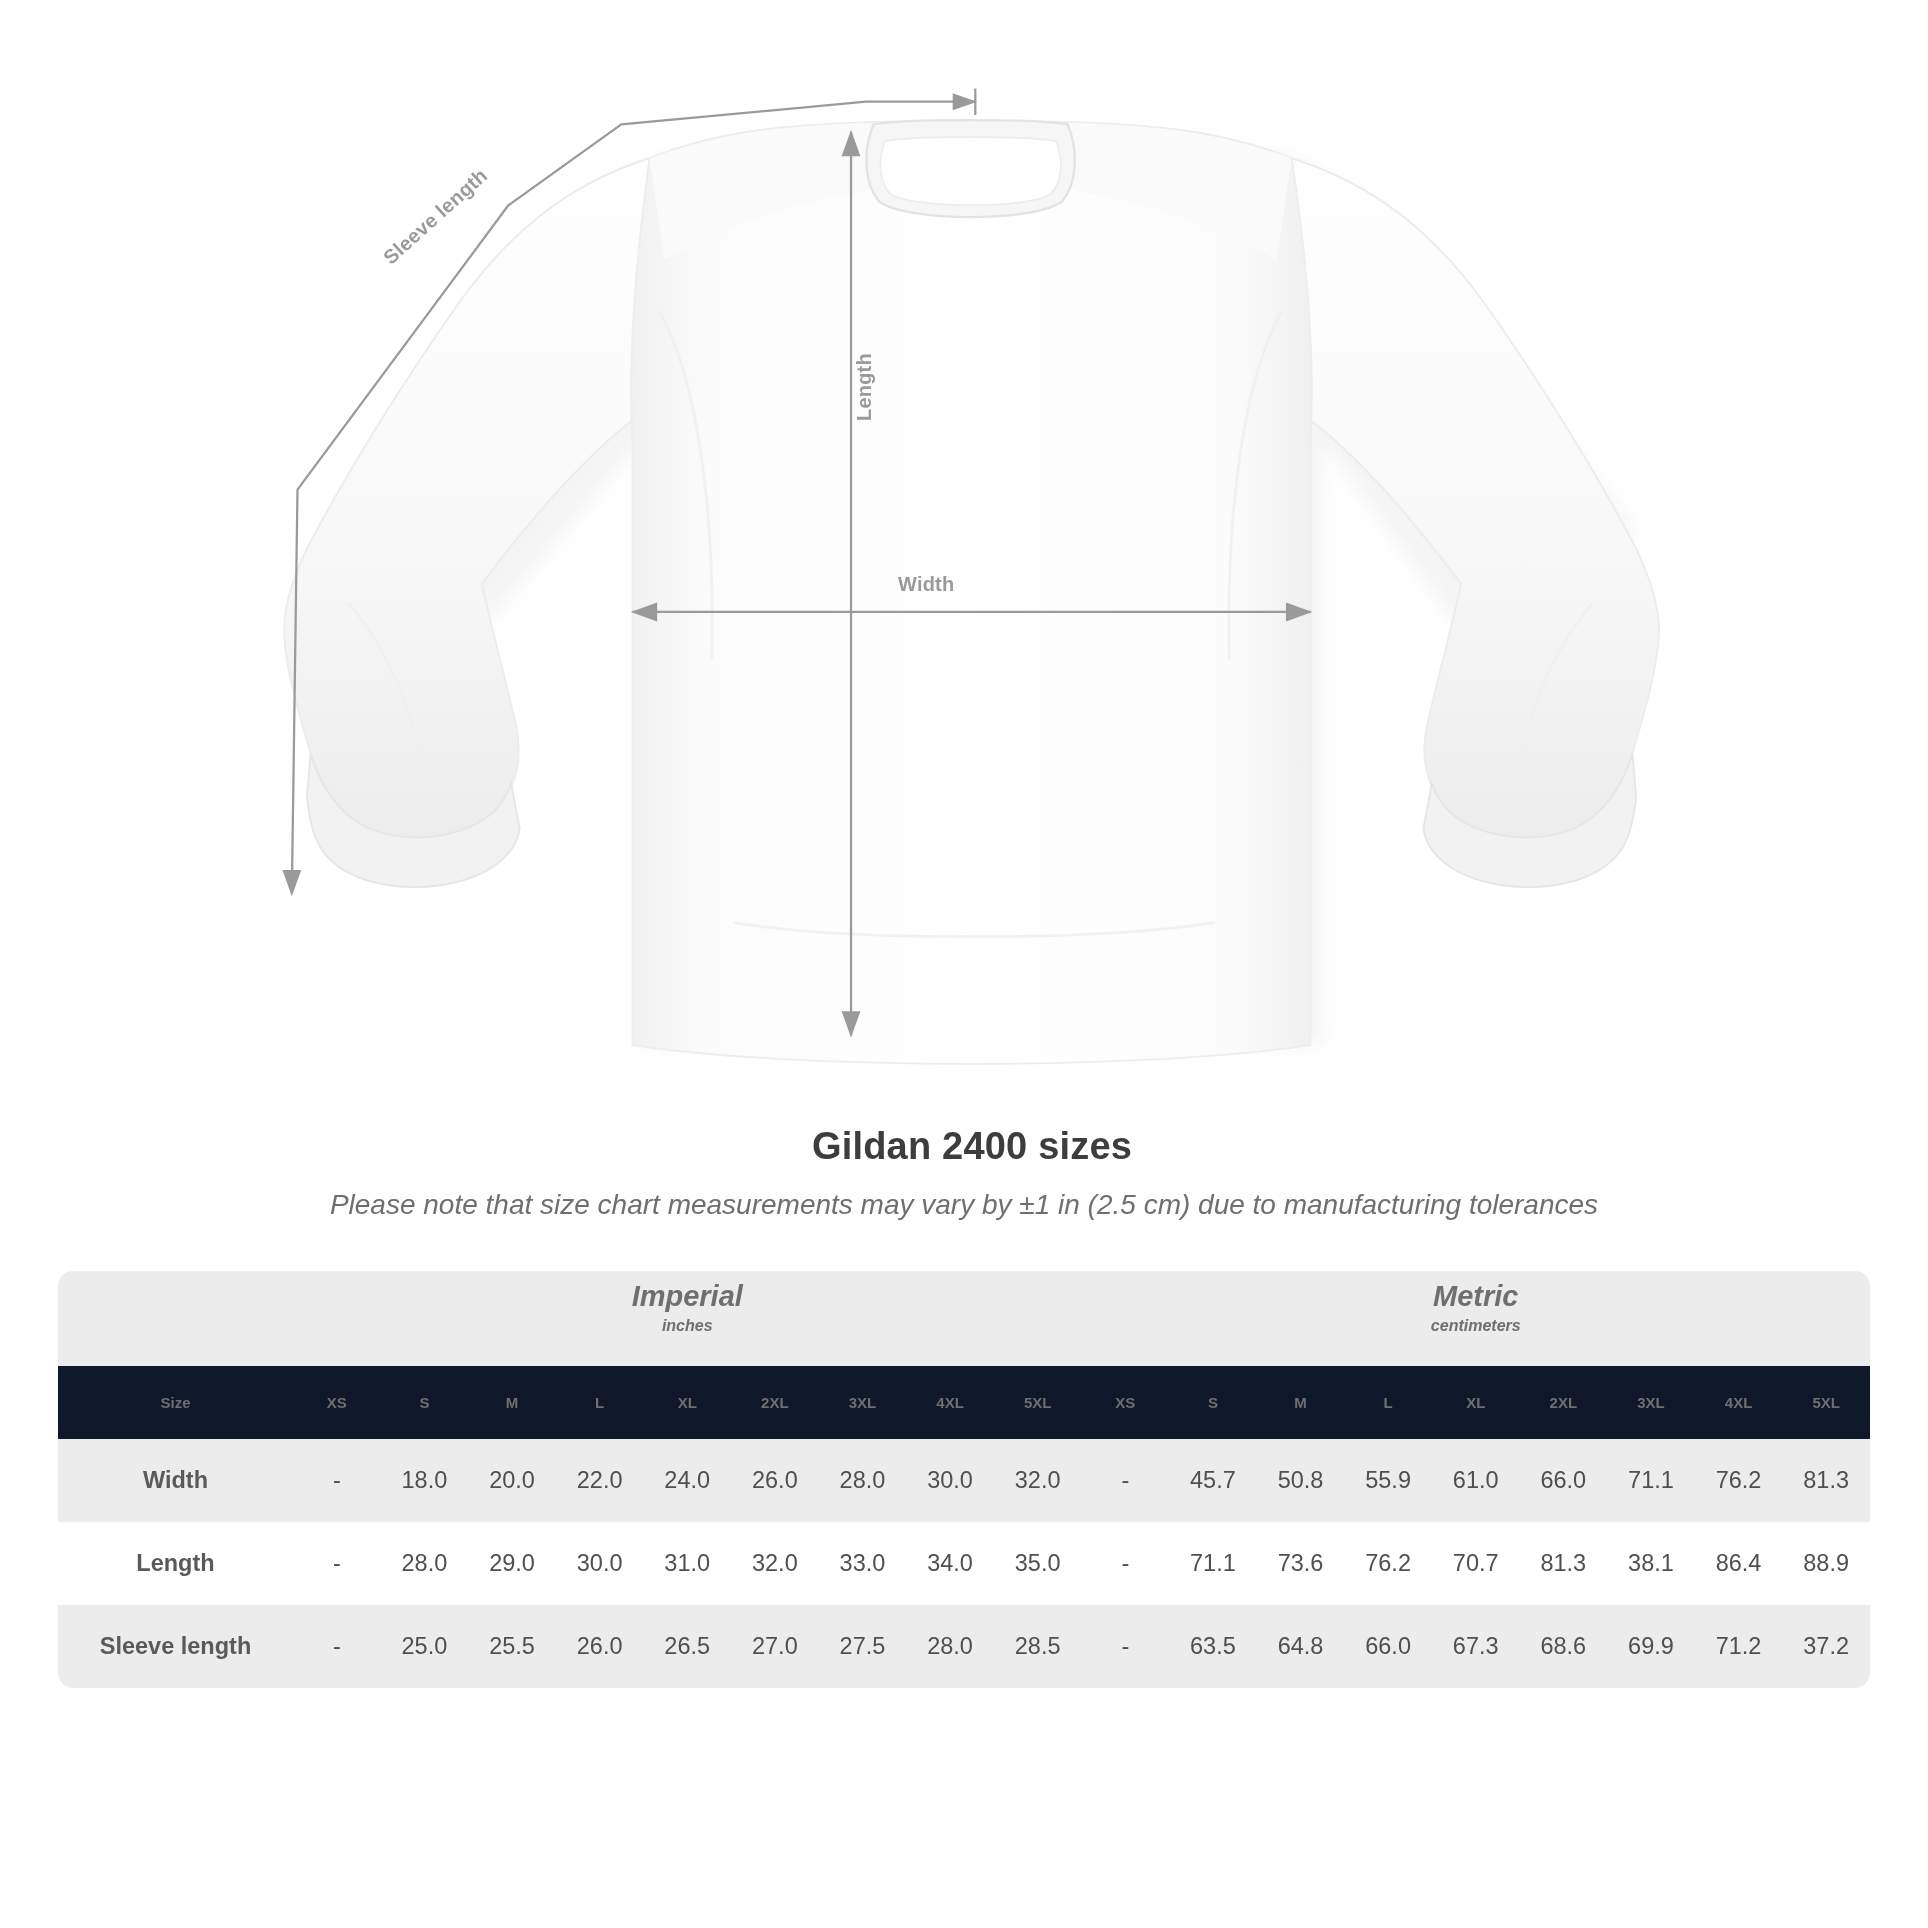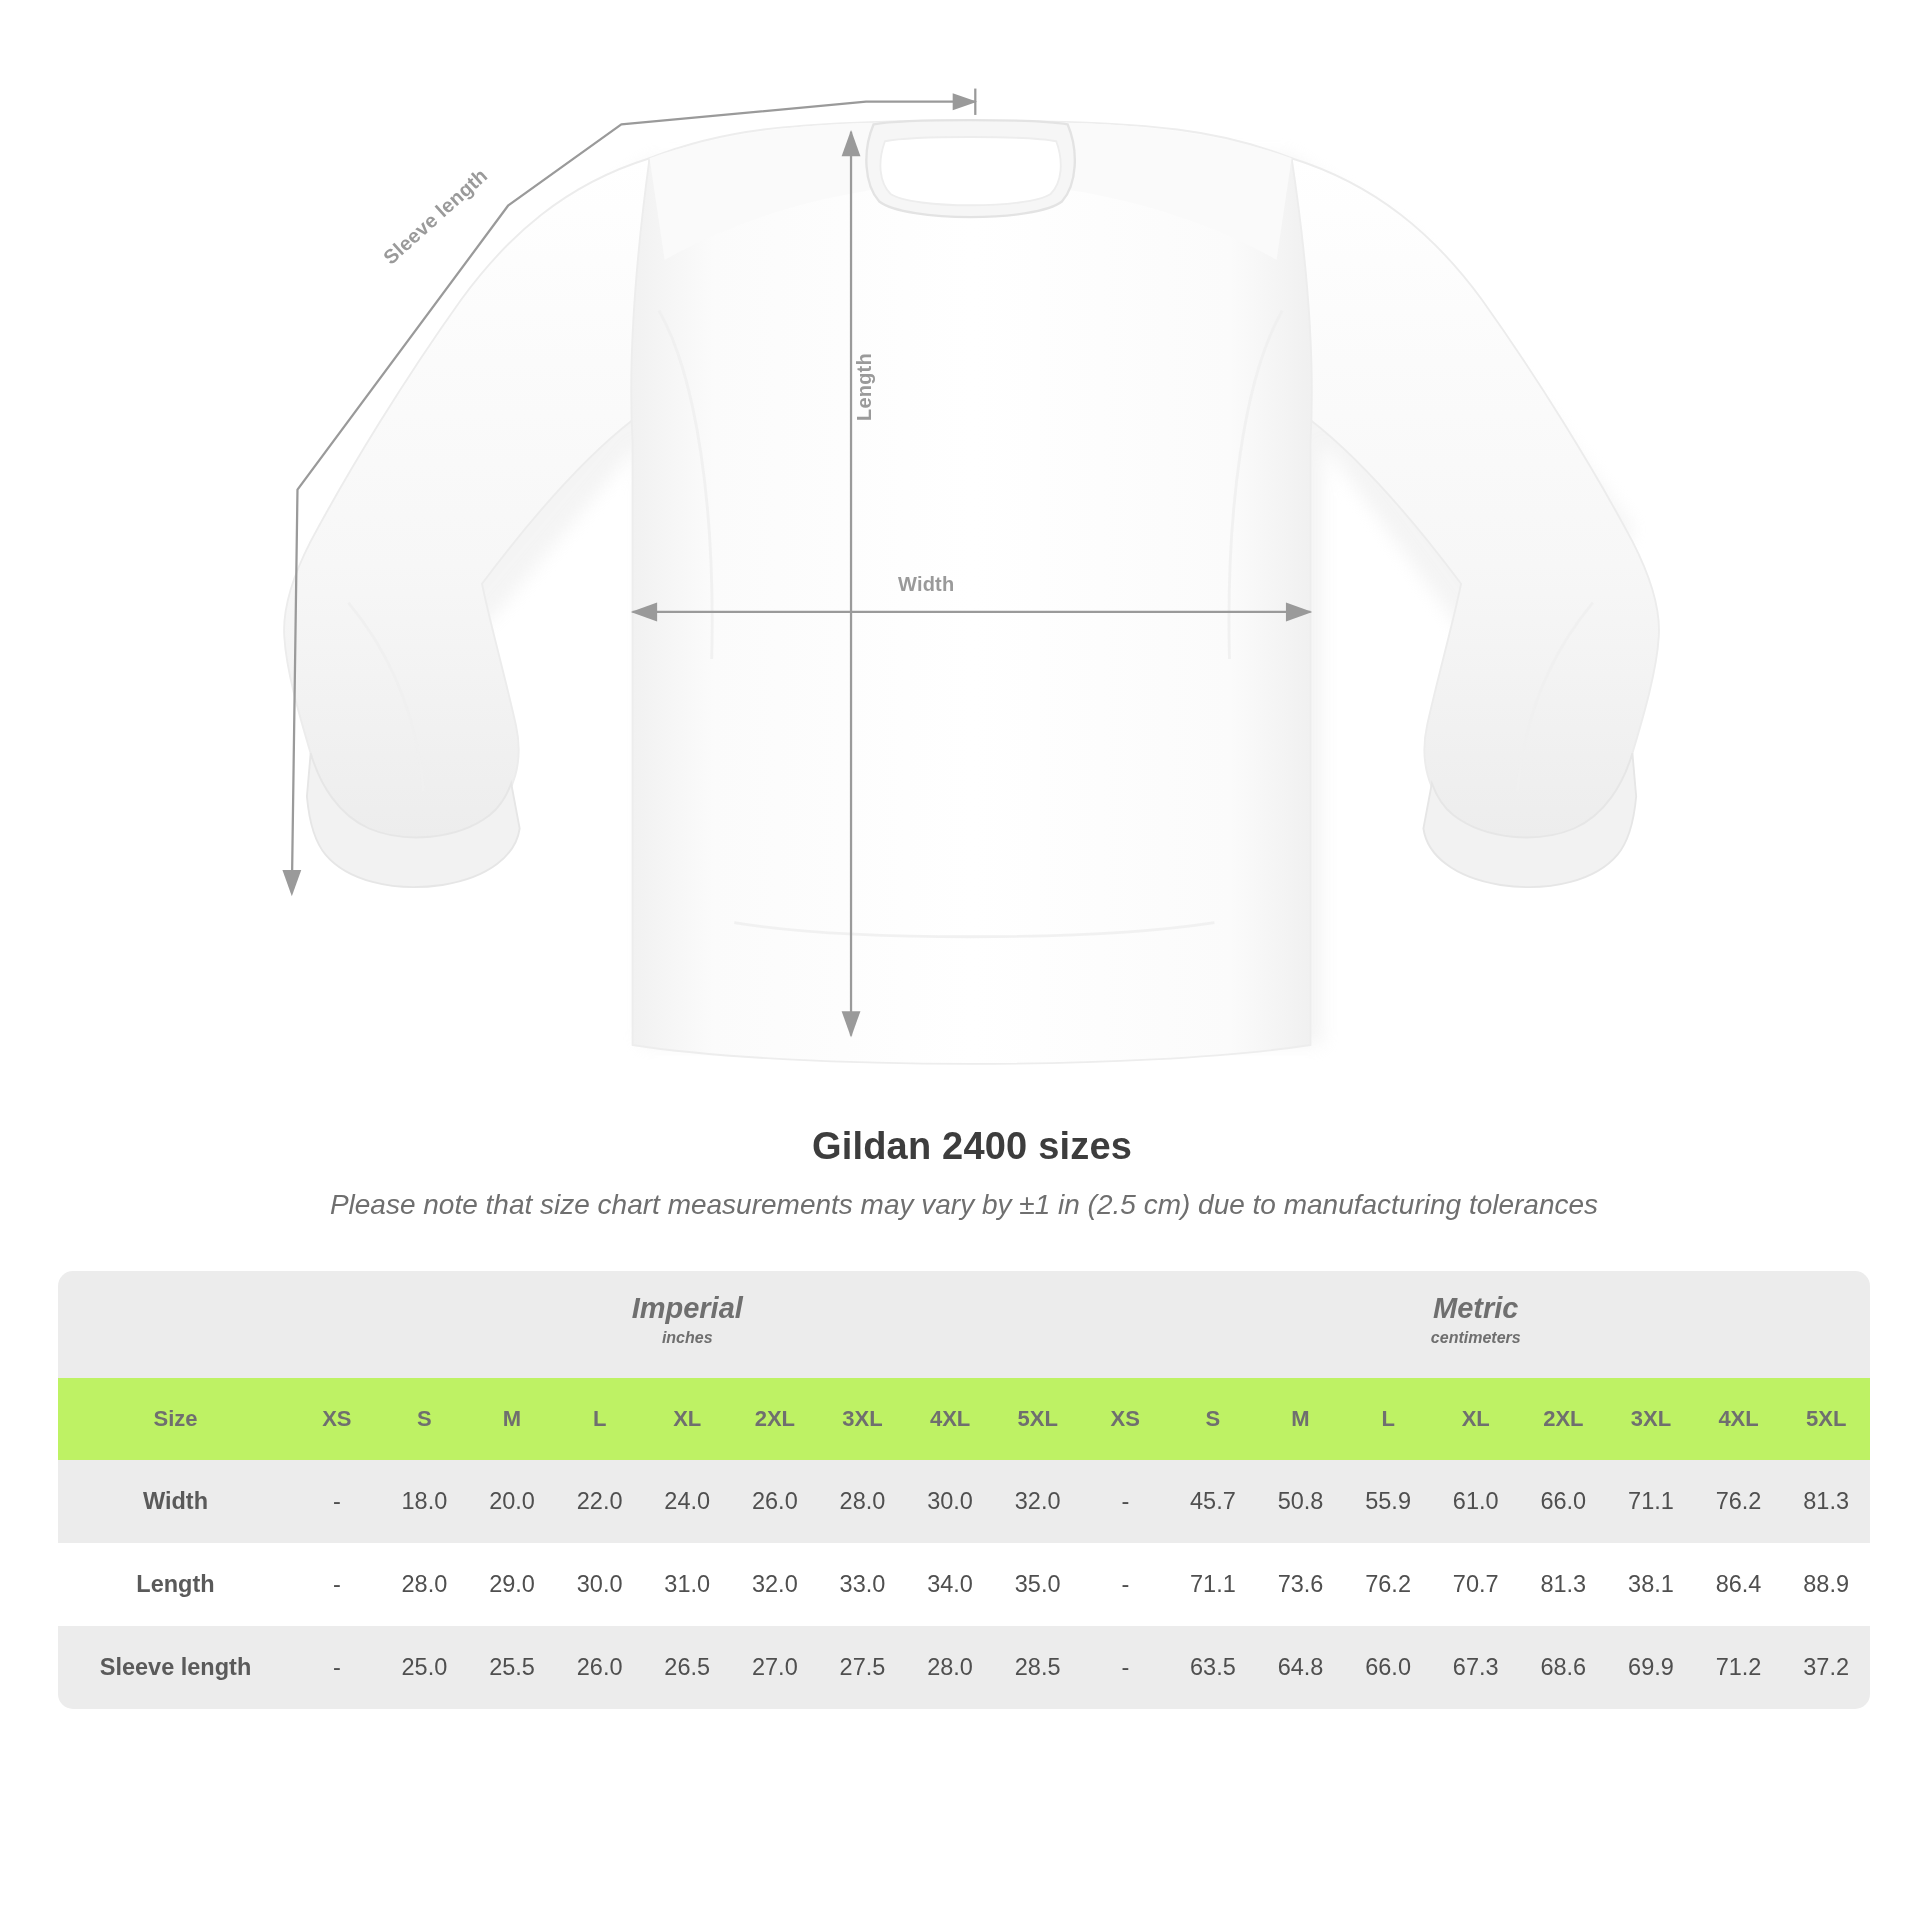--- a/index.html
+++ b/index.html
@@ -91,43 +91,43 @@
     overflow: hidden;
     background: #ffffff;
   }
   table {
     border-collapse: collapse;
     width: 100%;
     table-layout: fixed;
   }
   thead tr.units-row th {
     background: #ececec;
-    padding: 19px 0 28px 0;
+    padding: 7px 0 28px 0;
     text-align: center;
     border: none;
     margin-top: 44px;
   }
   .unit-sys {
     font-size: 29px;
     font-weight: bold;
     font-style: italic;
     color: #6f6f6f;
     line-height: 1.25;
   }
   .unit-sub {
     font-size: 16px;
     font-style: italic;
     color: #6f6f6f;
     line-height: 1.5;
     font-weight: bold;
   }
   thead tr.size-row th {
-    background: #bef264;
+    background: #0f172a;
     color: #6f6f6f;
-    font-size: 22px;
+    font-size: 15px;
     font-weight: bold;
     text-align: center;
     padding: 28px 0;
   }
   thead tr.size-row th.rowhead {
     text-align: center;
   }
   tbody td {
     font-size: 23.5px;
     color: #4f4f4f;

